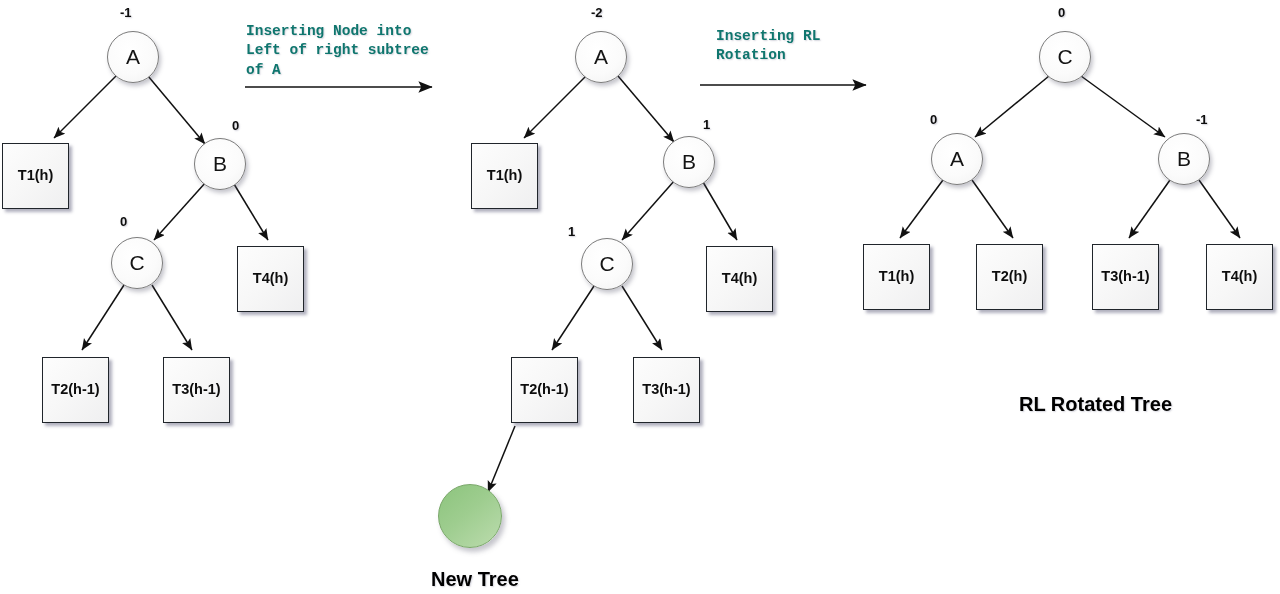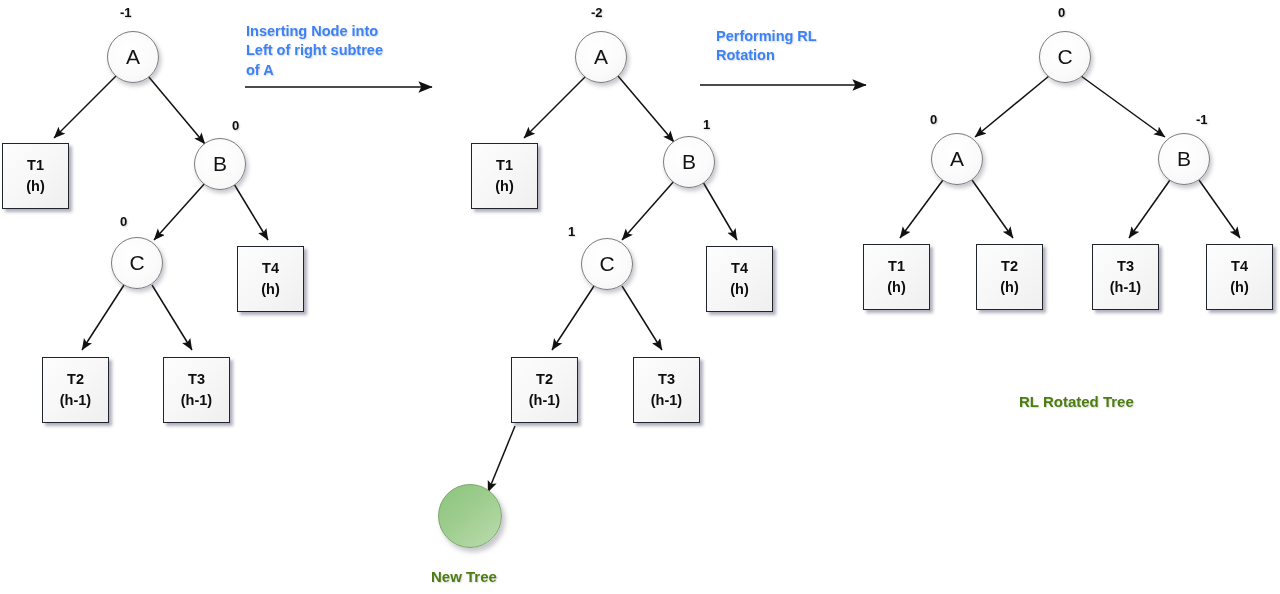--- a/index.html
+++ b/index.html
@@ -49,21 +49,21 @@
   }
 
   
   .box{
     position:absolute;
     width:67px; height:66px;
     border:1.6px solid #20252b;
     background:linear-gradient(135deg,#fdfdfd 0%,#f7f7f7 50%,#efeff0 100%);
     box-shadow:3px 3px 3px rgba(80,80,110,0.45);
     display:flex;
-    flex-direction:column;
+    flex-direction:row;
     align-items:center;
     justify-content:center;
     font-size:14.5px;
     font-weight:bold;
     color:#0d0d0d;
     line-height:1.45;
     box-sizing:border-box;
   }
 
   
@@ -74,30 +74,31 @@
     color:#0d0d0d;
     text-shadow:1px 1px 1.5px rgba(150,150,170,0.45);
     white-space:nowrap;
   }
 
   
   .caption{
     position:absolute;
     font-size:14.5px;
     font-weight:bold;
-    color:#3b82f6;
+    color:#0f766e;
     line-height:1.33;
     white-space:pre-line;
     text-shadow:1px 1px 1.5px rgba(150,150,170,0.4);
+    font-family:Liberation Mono, monospace;
   }
   .foot-label{
     position:absolute;
-    font-size:15px;
-    font-weight:bold;
-    color:#4d7c0f;
+    font-size:20px;
+    font-weight:bold;
+    color:#000000;
     white-space:nowrap;
     text-shadow:1px 1px 1.5px rgba(150,150,170,0.4);
   }
 </style>
 </head>
 <body>
 
 <div id="canvas">
 
   <svg id="edges" viewBox="0 0 1280 594">
@@ -193,21 +194,21 @@
     <span>(h-1)</span>
   </div>
   <div class="box" style="left:633px; top:357px;">
     <span>T3</span>
     <span>(h-1)</span>
   </div>
 
   <div class="node-new" style="left:438px; top:484px;"></div>
   <div class="foot-label" style="left:431px; top:568px;">New Tree</div>
 
-  <div class="caption" style="left:716px; top:27px; width:180px;">Performing RL
+  <div class="caption" style="left:716px; top:27px; width:180px;">Inserting RL
 Rotation</div>
 
   <div class="bf" style="left:1058px; top:5px;">0</div>
   <div class="node" style="left:1039px; top:31px;">C</div>
 
   <div class="bf" style="left:930px; top:112px;">0</div>
   <div class="node" style="left:931px; top:133px;">A</div>
 
   <div class="bf" style="left:1196px; top:112px;">-1</div>
   <div class="node" style="left:1158px; top:133px;">B</div>

